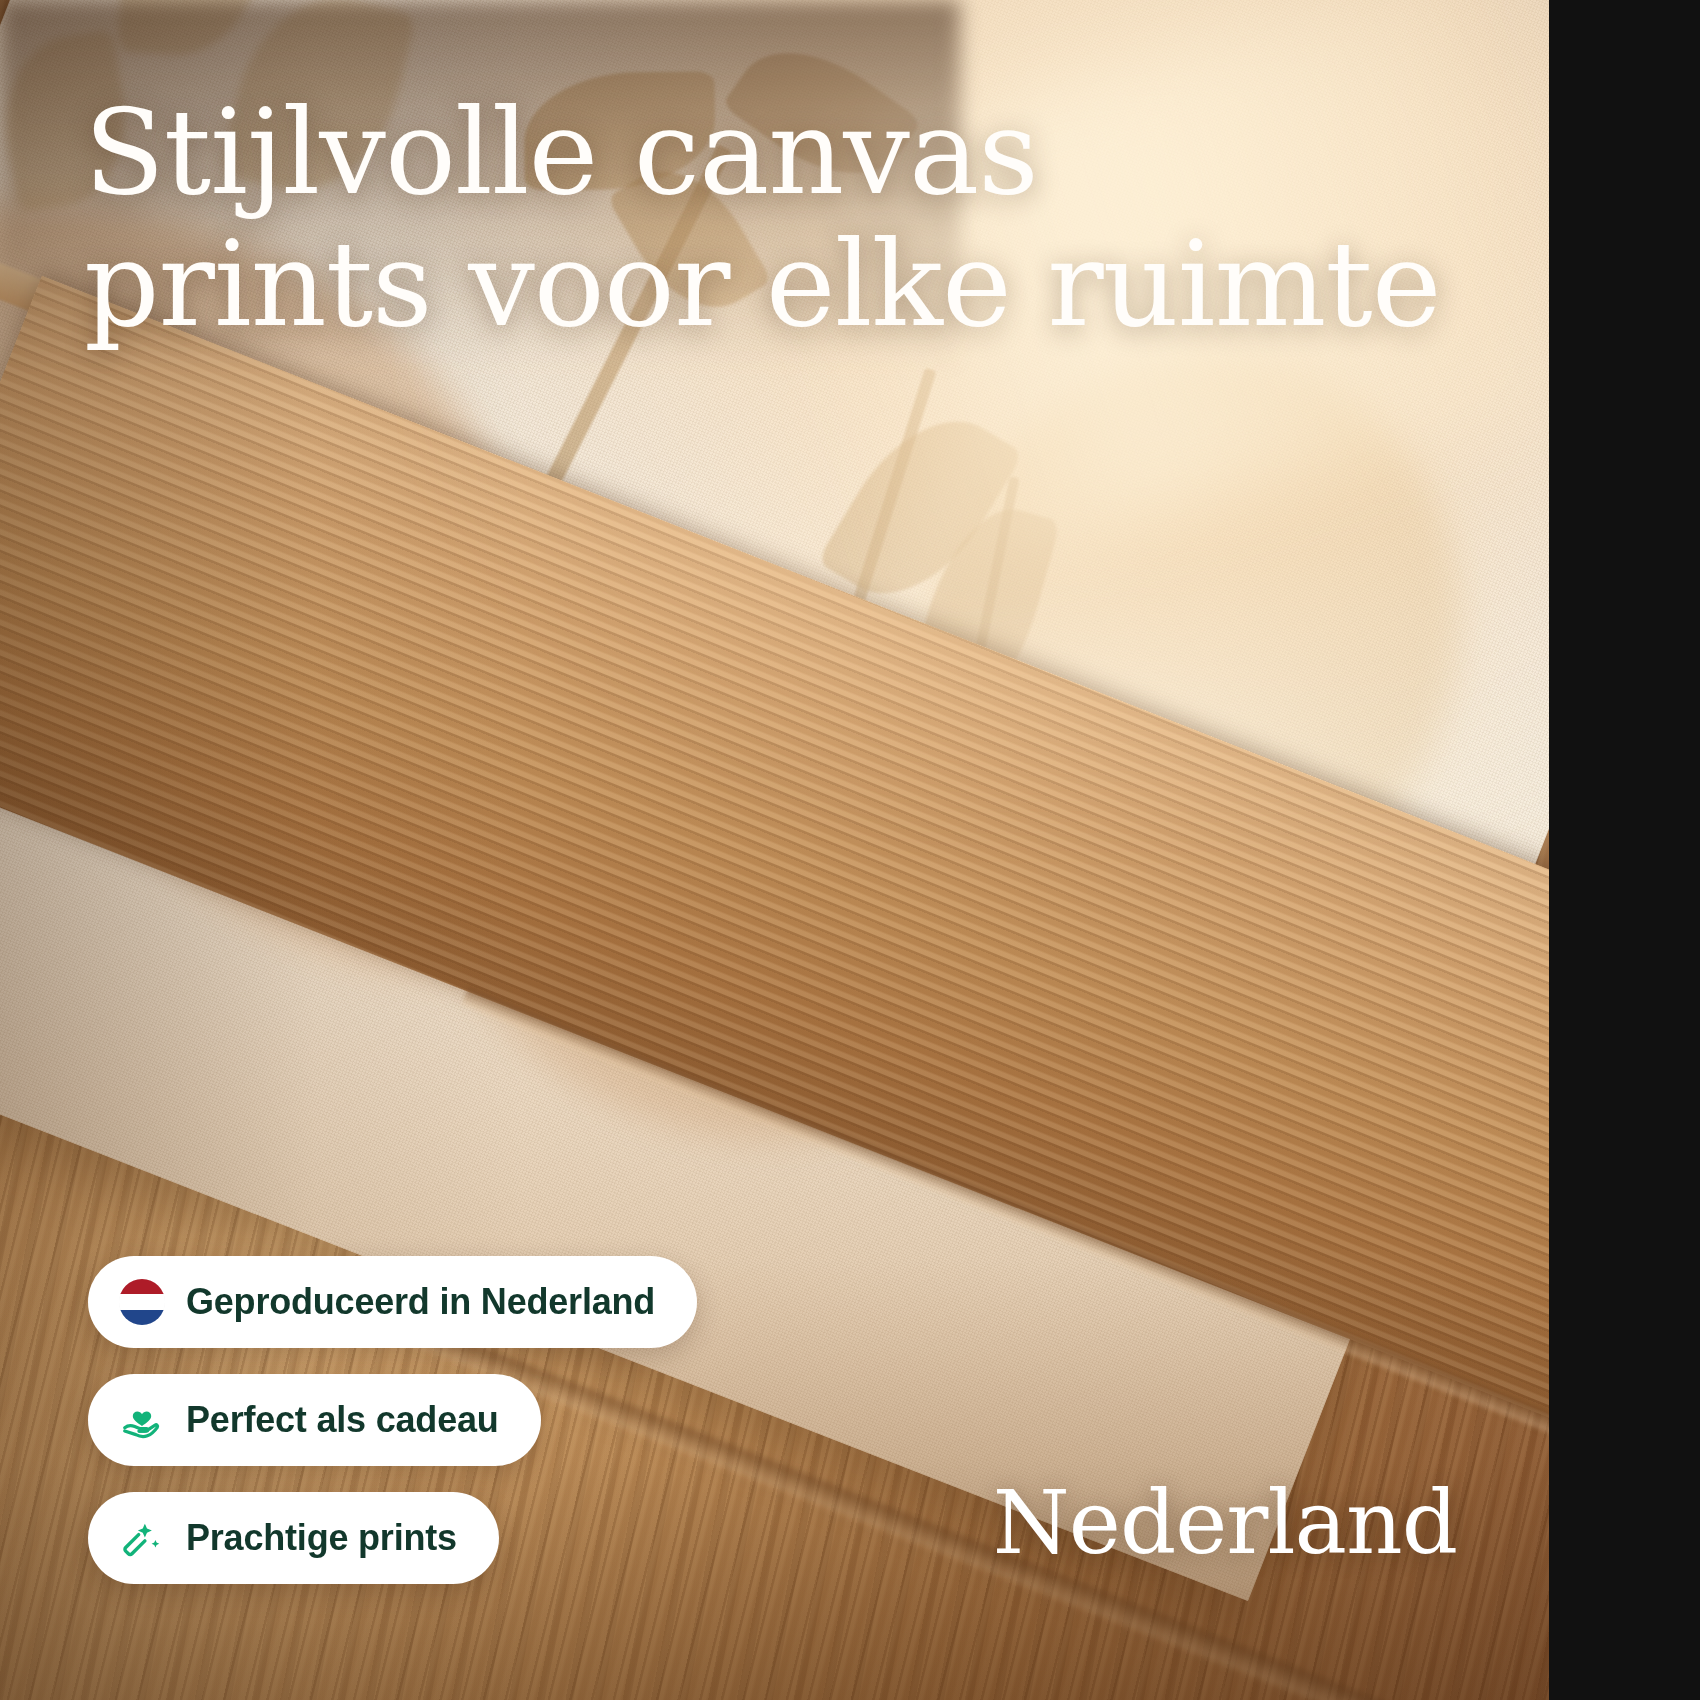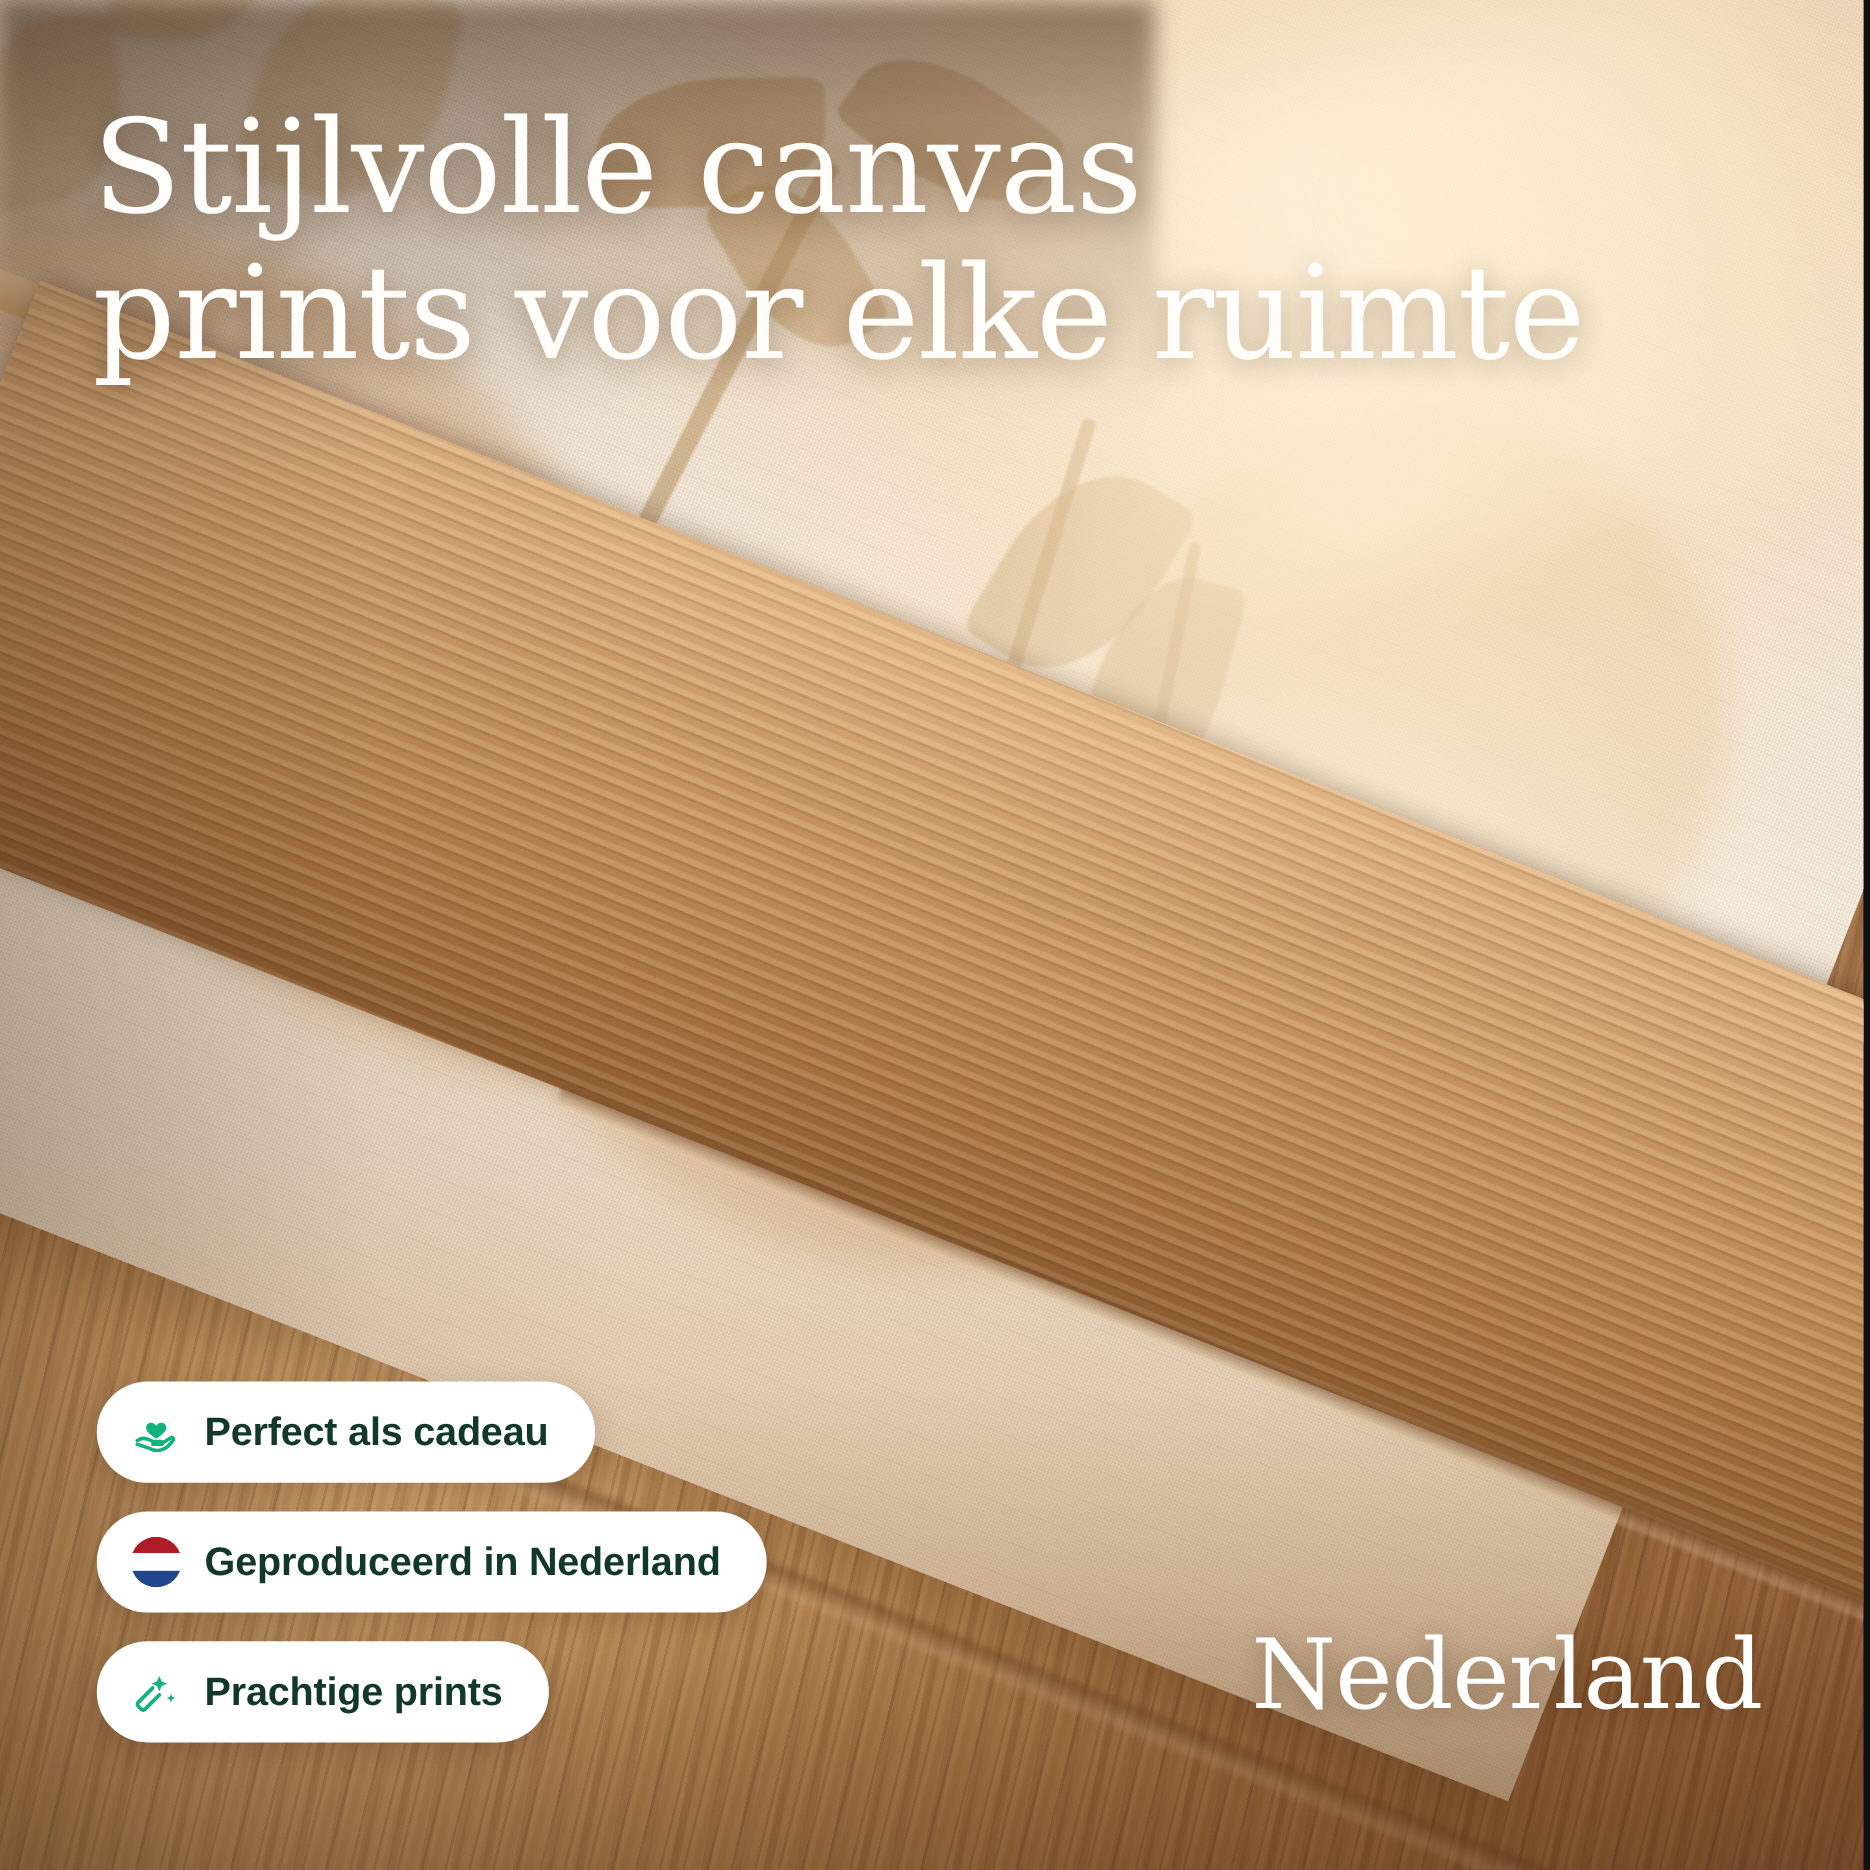--- a/index.html
+++ b/index.html
@@ -3,25 +3,25 @@
 <meta charset="utf-8">
 <title>FineArtia canvas banner</title>
 <style>
   html, body {
     margin: 0;
     padding: 0;
     background: #111;
   }
   .stage {
     position: relative;
-    width: 1694px;
+    width: 1549px;
     height: 1700px;
     overflow: hidden;
     font-family: "Liberation Sans", sans-serif;
-    background: #701a75;
+    background: #14532d;
   }
 
   
   .photo {
     position: absolute;
     inset: 0;
     overflow: hidden;
   }
 
   
@@ -400,40 +400,40 @@
   <div class="headline">
     <span class="l">Stijlvolle canvas</span>
     <span class="l">prints voor elke ruimte</span>
   </div>
 
   <div class="pills">
 
     <div class="pill-row">
       <div class="pill">
         <span class="pill-icon">
+          <span class="flag-icon">
+            <span class="flag-red"></span>
+            <span class="flag-white"></span>
+            <span class="flag-blue"></span>
+          </span>
+        </span>
+        <span class="pill-label">Geproduceerd in Nederland</span>
+      </div>
+    </div>
+
+    <div class="pill-row">
+      <div class="pill">
+        <span class="pill-icon">
           <svg width="46" height="46" viewBox="0 0 48 48" aria-hidden="true">
             <path d="M24 18c-2.4-4.6-9.6-3.6-9.6 1.8 0 4 5 7.2 9.6 10.4 4.6-3.2 9.6-6.4 9.6-10.4 0-5.4-7.2-6.4-9.6-1.8z" fill="#12b37a"></path>
             <path d="M6 32c3-2.4 7-2.6 10.4-1.2l5 2.1h7.2c1.7 0 1.7 2.6 0 2.6h-7.6" fill="none" stroke="#12b37a" stroke-width="3.4" stroke-linecap="round" stroke-linejoin="round"></path>
             <path d="M21 35.5h5.8c1 0 2-.3 2.9-.9l8-5.3c1.5-1 3.4.9 2.3 2.4-2.6 3.6-6.6 7.4-10.4 8.8-3.9 1.4-8.6.6-12-1.2L6 35.4" fill="none" stroke="#12b37a" stroke-width="3.4" stroke-linecap="round" stroke-linejoin="round"></path>
           </svg>
         </span>
         <span class="pill-label">Perfect als cadeau</span>
-      </div>
-    </div>
-
-    <div class="pill-row">
-      <div class="pill">
-        <span class="pill-icon">
-          <span class="flag-icon">
-            <span class="flag-red"></span>
-            <span class="flag-white"></span>
-            <span class="flag-blue"></span>
-          </span>
-        </span>
-        <span class="pill-label">Geproduceerd in Nederland</span>
       </div>
     </div>
 
     <div class="pill-row">
       <div class="pill">
         <span class="pill-icon">
           <svg width="46" height="46" viewBox="0 0 48 48" aria-hidden="true">
             <path d="M27 9l2.2 5.1 5.1 2.2-5.1 2.2L27 23.6l-2.2-5.1-5.1-2.2 5.1-2.2z" fill="#12b37a"></path>
             <path d="M38 26l1.2 2.8 2.8 1.2-2.8 1.2L38 34l-1.2-2.8-2.8-1.2 2.8-1.2z" fill="#12b37a"></path>
             <path d="M20.5 20.5L7 34a2.6 2.6 0 0 0 0 3.7l2.8 2.8a2.6 2.6 0 0 0 3.7 0L27 27" fill="none" stroke="#12b37a" stroke-width="3.6" stroke-linecap="round" stroke-linejoin="round"></path>

